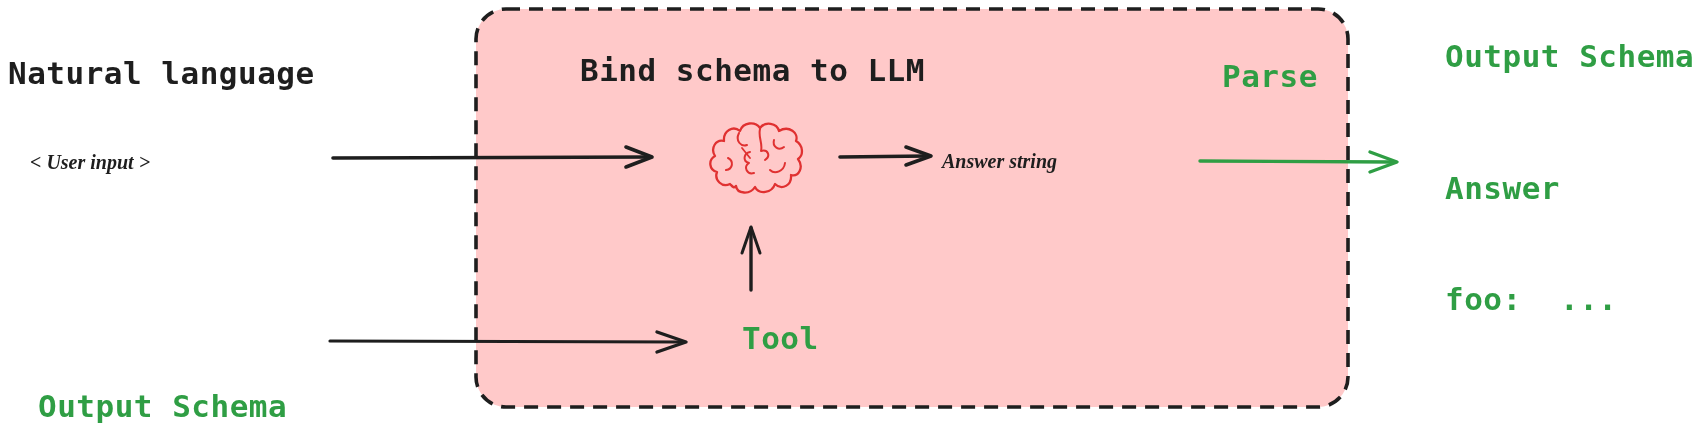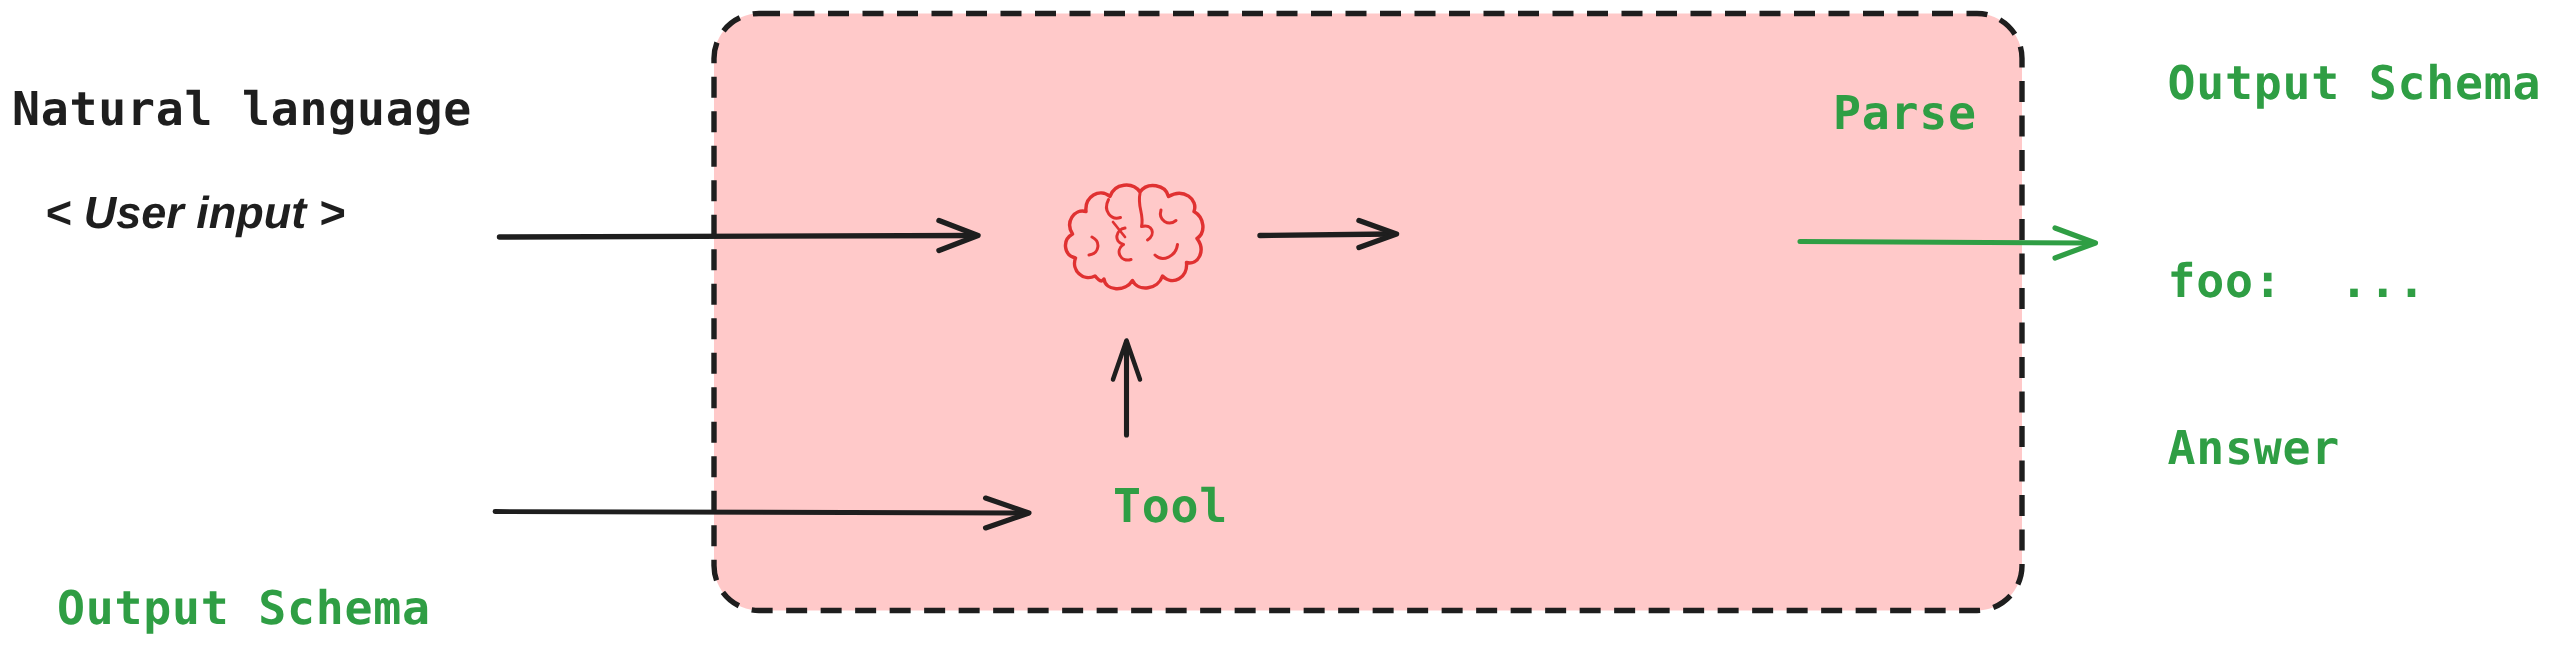--- a/index.html
+++ b/index.html
@@ -23,25 +23,26 @@
     white-space:pre;
     color:var(--ink);
     font-family:"DejaVu Sans Mono","Liberation Mono",monospace;
     font-size:31px;
     font-weight:700;
     line-height:1;
     letter-spacing:0.5px;
   }
   .label.green{color:var(--green);}
   .hand{
-    font-family:Liberation Sans, sans-serif;
+    font-family:Liberation Serif, serif;
     font-style:italic;
     font-weight:600;
-    font-size:30px;
+    font-size:20px;
     letter-spacing:0px;
+    margin-top:24px;
   }
   .block{
     position:absolute;
     white-space:pre;
     color:var(--green);
     font-family:"DejaVu Sans Mono","Liberation Mono",monospace;
     font-size:31px;
     font-weight:700;
     letter-spacing:0.5px;
   }
@@ -102,26 +103,28 @@
   <div class="label" style="left:8px;top:58px;">Natural language</div>
 
   <div class="label hand" style="left:30px;top:128px;">&lt; User input &gt;</div>
 
   <div class="block" style="left:38px;top:314px;">
     <div class="line">Output Schema</div>
     
     
   </div>
 
+  <div class="label" style="left:580px;top:55px;">Bind schema to LLM</div>
 
   <div class="label green" style="left:1222px;top:61px;">Parse</div>
 
+  <div class="label hand" style="left:942px;top:127px;">Answer string</div>
 
   <div class="label green" style="left:718px;top:323px;margin-left:24px;">Tool</div>
 
   <div class="label green" style="left:1445px;top:41px;">Output Schema</div>
 
   <div class="block right" style="left:1445px;top:97px;">
+    <div class="line">Answer</div>
     <div class="line">foo:  ...</div>
-    <div class="line">Answer</div>
   </div>
 
 </div>
 
 </body></html>

